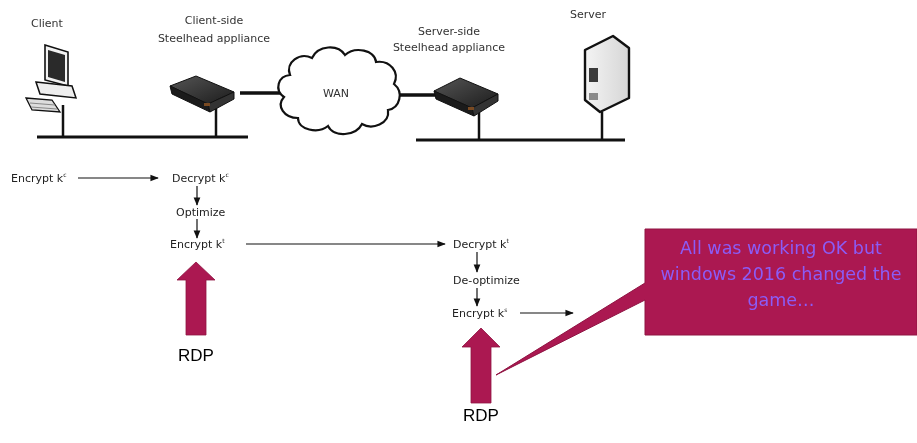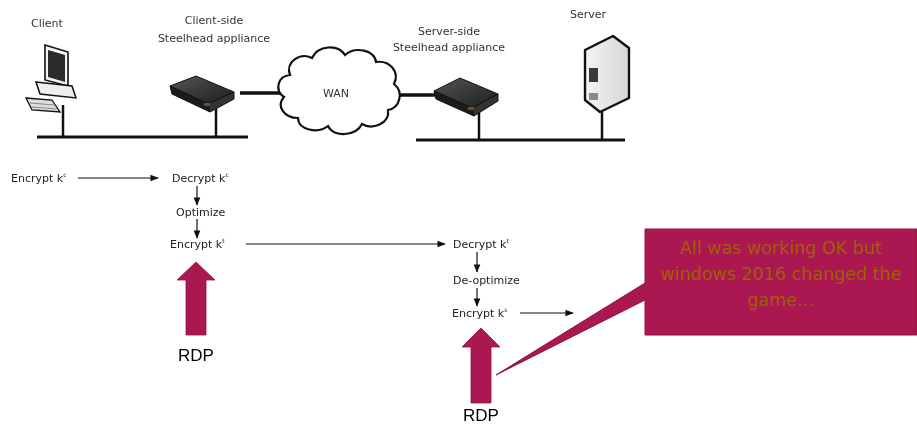--- a/index.html
+++ b/index.html
@@ -4,21 +4,21 @@
   <style>
     html, body { margin: 0; padding: 0; background: #ffffff; }
     body { width: 917px; height: 443px; position: relative; overflow: hidden;
            font-family: "Liberation Sans", sans-serif; }
     svg { position: absolute; left: 0; top: 0; }
     .lbl { font-family: "DejaVu Sans", sans-serif; font-size: 11px; fill: #333333; }
     .flow { font-family: "DejaVu Sans", sans-serif; font-size: 11px; fill: #222222; }
     .sup { font-size: 6px; }
     .rdp { font-family: "Liberation Sans", sans-serif; font-size: 17px; fill: #000000; }
     .callout-text { position: absolute; left: 645px; top: 235px; width: 272px;
-      text-align: center; color: #a16207; font-family: "DejaVu Sans", sans-serif;
+      text-align: center; color: #8b5cf6; font-family: "DejaVu Sans", sans-serif;
       font-size: 17.5px; line-height: 26px; }
   </style>
 </head>
 <body>
 
 <svg width="917" height="443" viewBox="0 0 917 443">
   <defs>
     <marker id="arr" viewBox="0 0 10 10" refX="9" refY="5" markerWidth="7" markerHeight="7" orient="auto">
       <path d="M0,1 L10,5 L0,9 z" fill="#111"></path>
     </marker>

